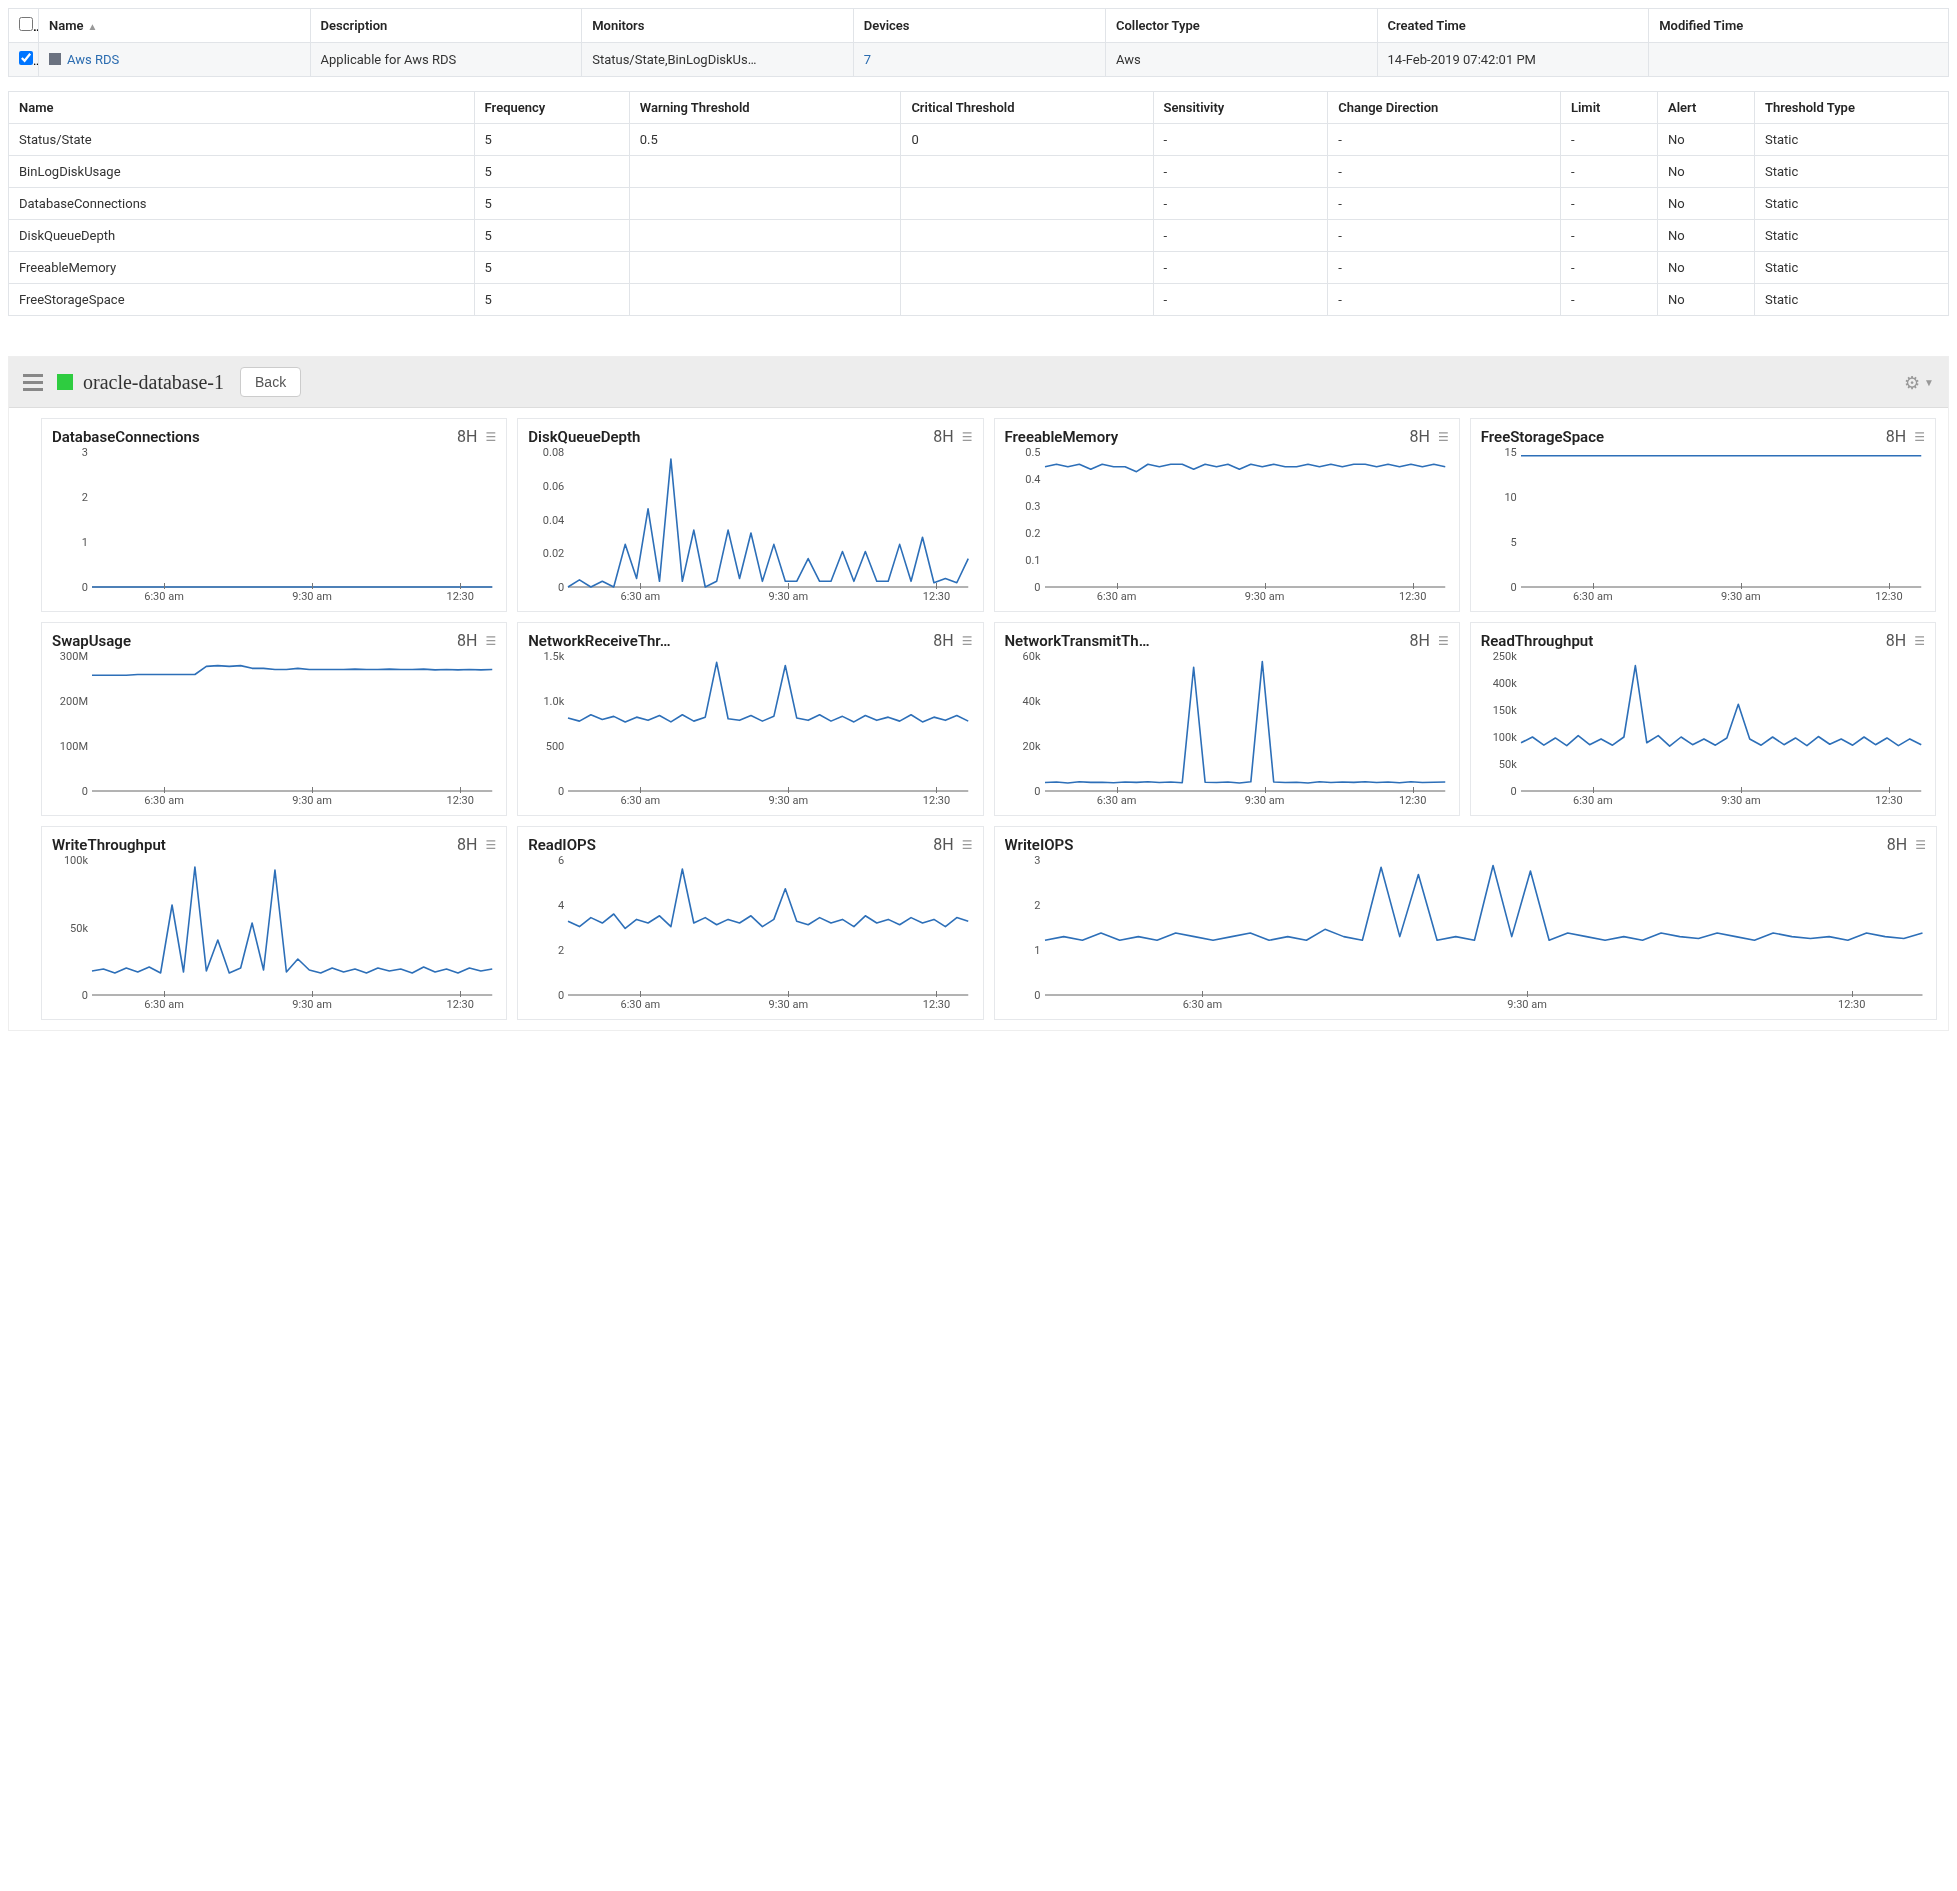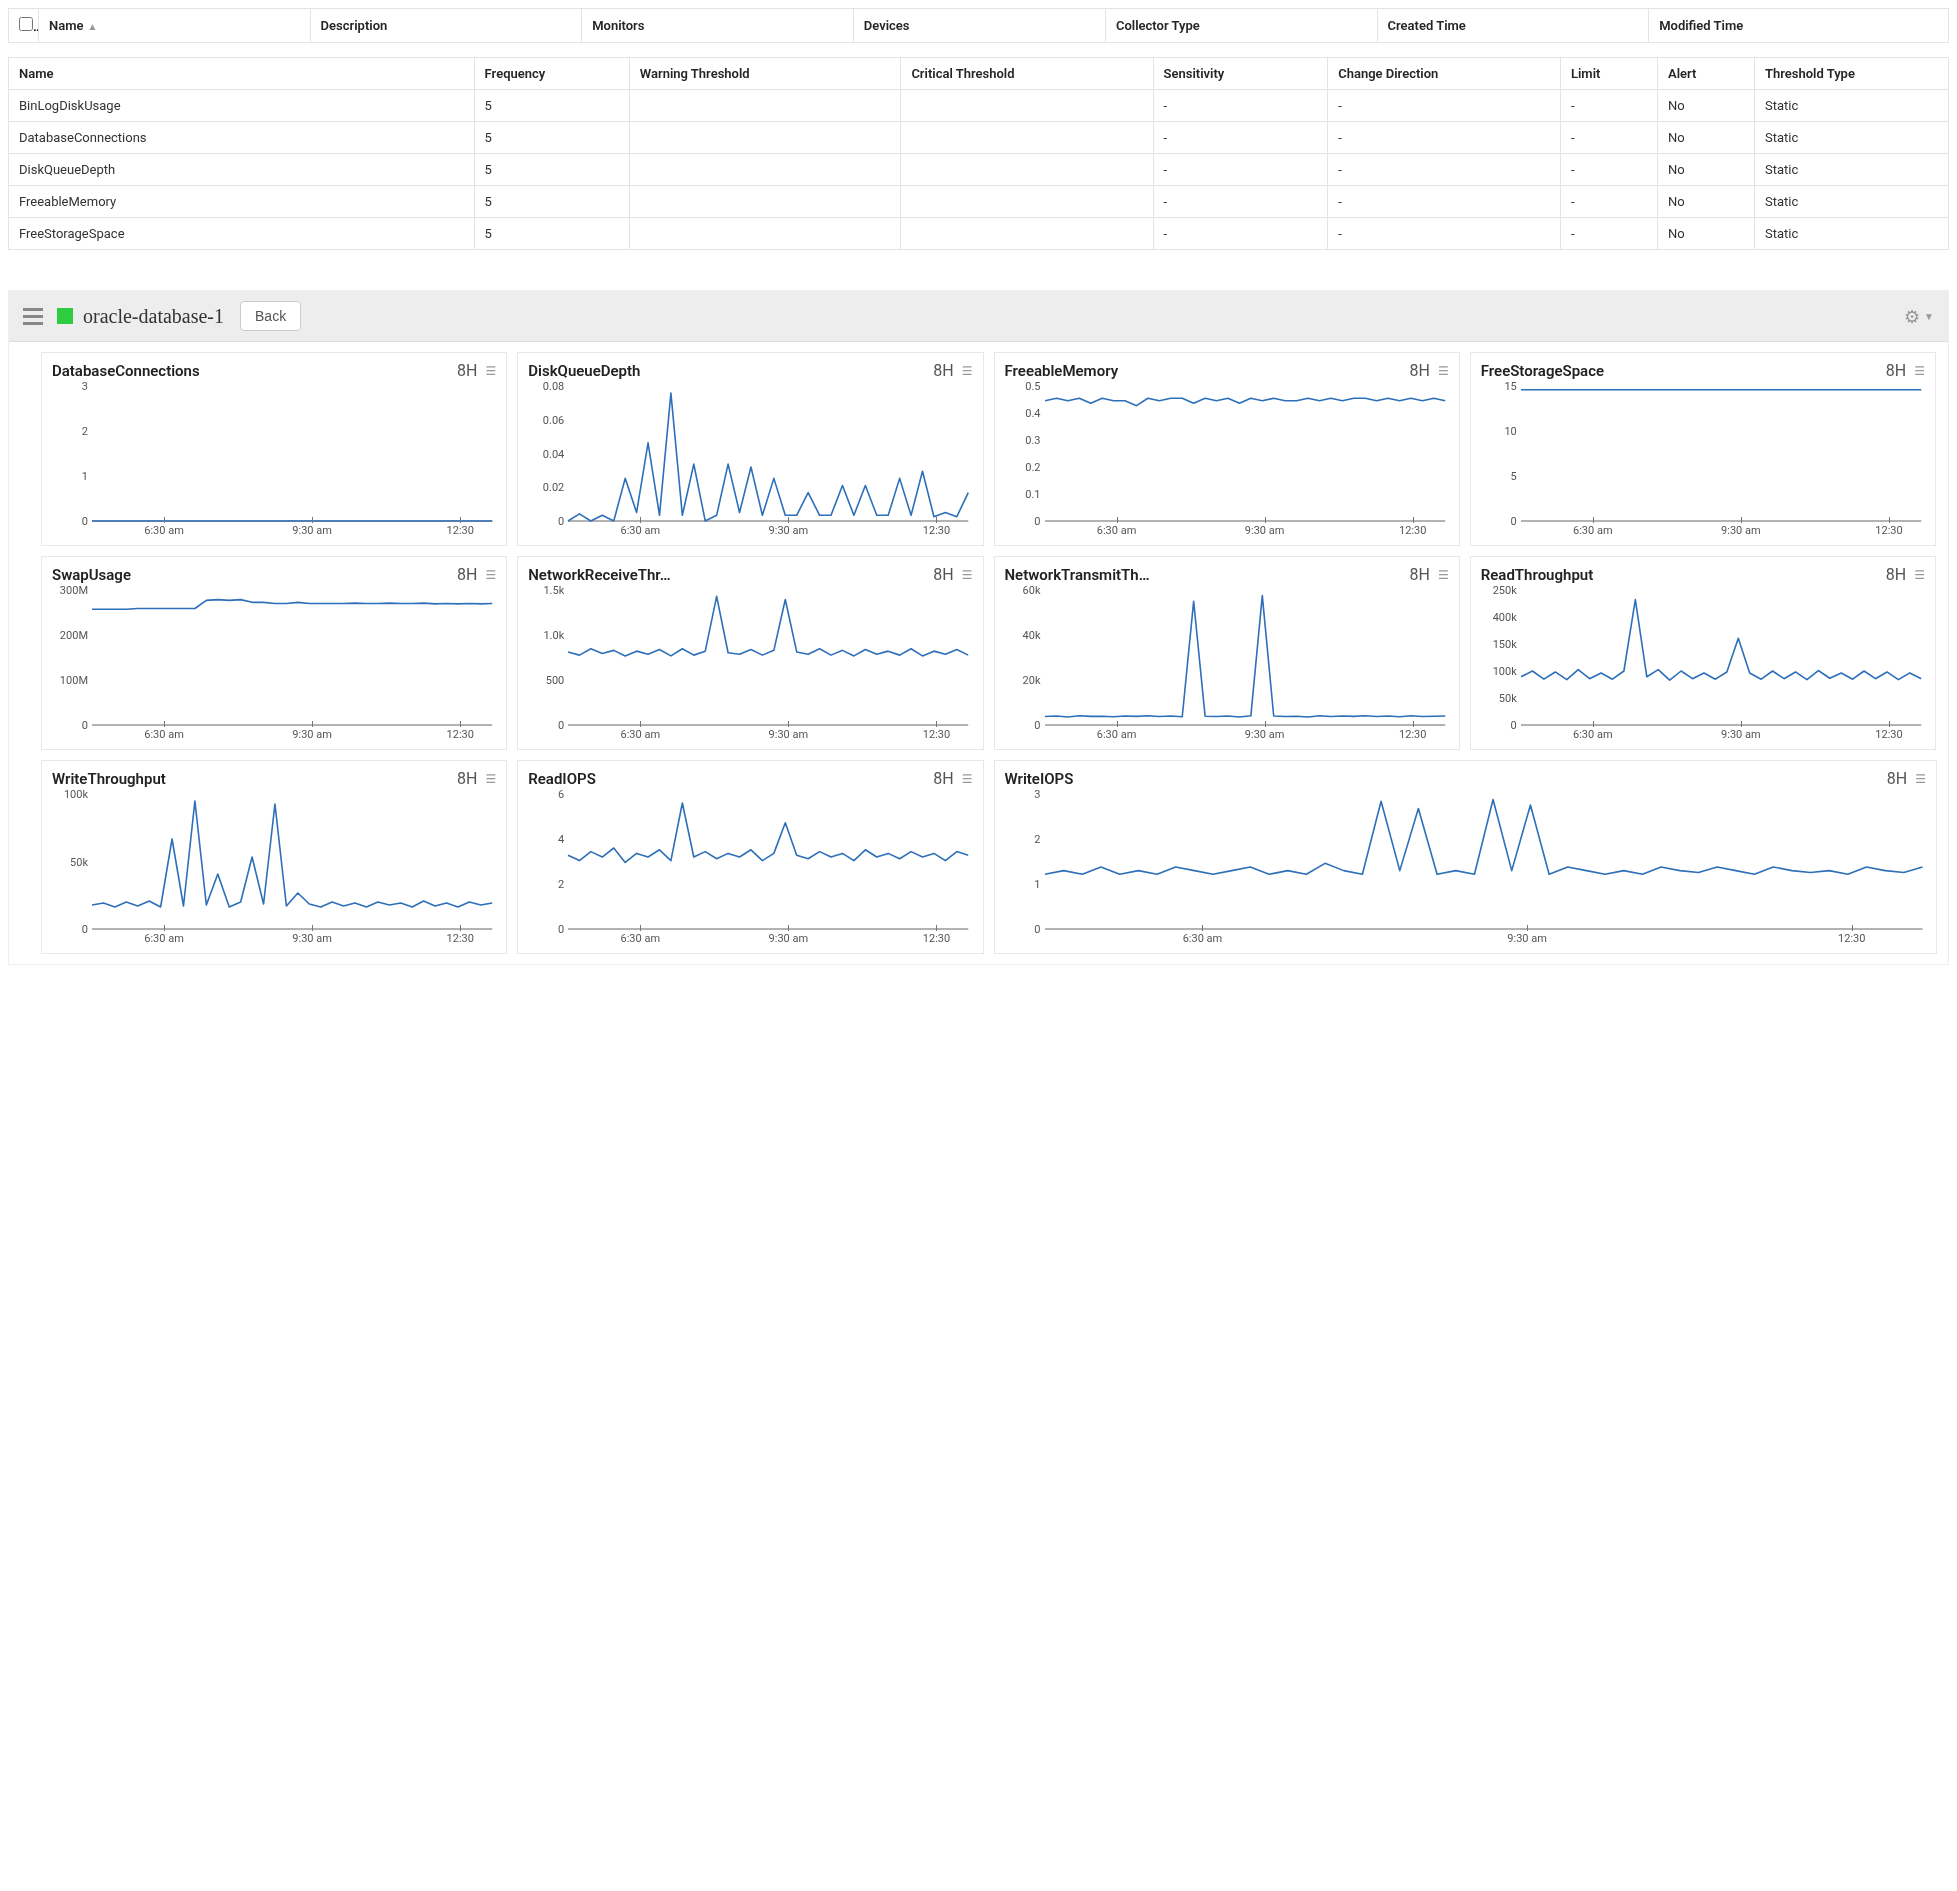--- a/index.html
+++ b/index.html
@@ -70,20 +70,30 @@
     <tbody>
         <tr class="hdr-row">
       <th><input type="checkbox" class="chk" style=""></th>
       <th><span>Name</span><span class="sort-up">▲</span></th>
       <th>Description</th>
       <th>Monitors</th>
       <th>Devices</th>
       <th>Collector Type</th>
       <th>Created Time</th>
       <th>Modified Time</th>
+    </tr>
+    <tr class="data-row">
+      <td><input type="checkbox" class="chk" checked="" style=""></td>
+      <td><span class="sq-icon"></span><a class="link">Aws RDS</a></td>
+      <td>Applicable for Aws RDS</td>
+      <td>Status/State,BinLogDiskUs…</td>
+      <td><a class="link">7</a></td>
+      <td>Aws</td>
+      <td>14-Feb-2019 07:42:01 PM</td>
+      <td></td>
     </tr>
   </tbody>
     </table>
 
   <table class="mt">
     <colgroup>
         <col style="width:24%;">
         <col style="width:8%;">
         <col style="width:14%;">
         <col style="width:13%;">
@@ -101,20 +111,31 @@
           <th>Critical Threshold</th>
           <th>Sensitivity</th>
           <th>Change Direction</th>
           <th>Limit</th>
           <th>Alert</th>
           <th>Threshold Type</th>
         </tr>
       </thead>
     <tbody id="detail-body">
         <tr>
+          <td>Status/State</td>
+          <td>5</td>
+          <td>0.5</td>
+          <td>0</td>
+          <td>-</td>
+          <td>-</td>
+          <td>-</td>
+          <td>No</td>
+          <td>Static</td>
+        </tr>
+        <tr>
           <td>BinLogDiskUsage</td>
           <td>5</td>
           <td></td>
           <td></td>
           <td>-</td>
           <td>-</td>
           <td>-</td>
           <td>No</td>
           <td>Static</td>
         </tr>

